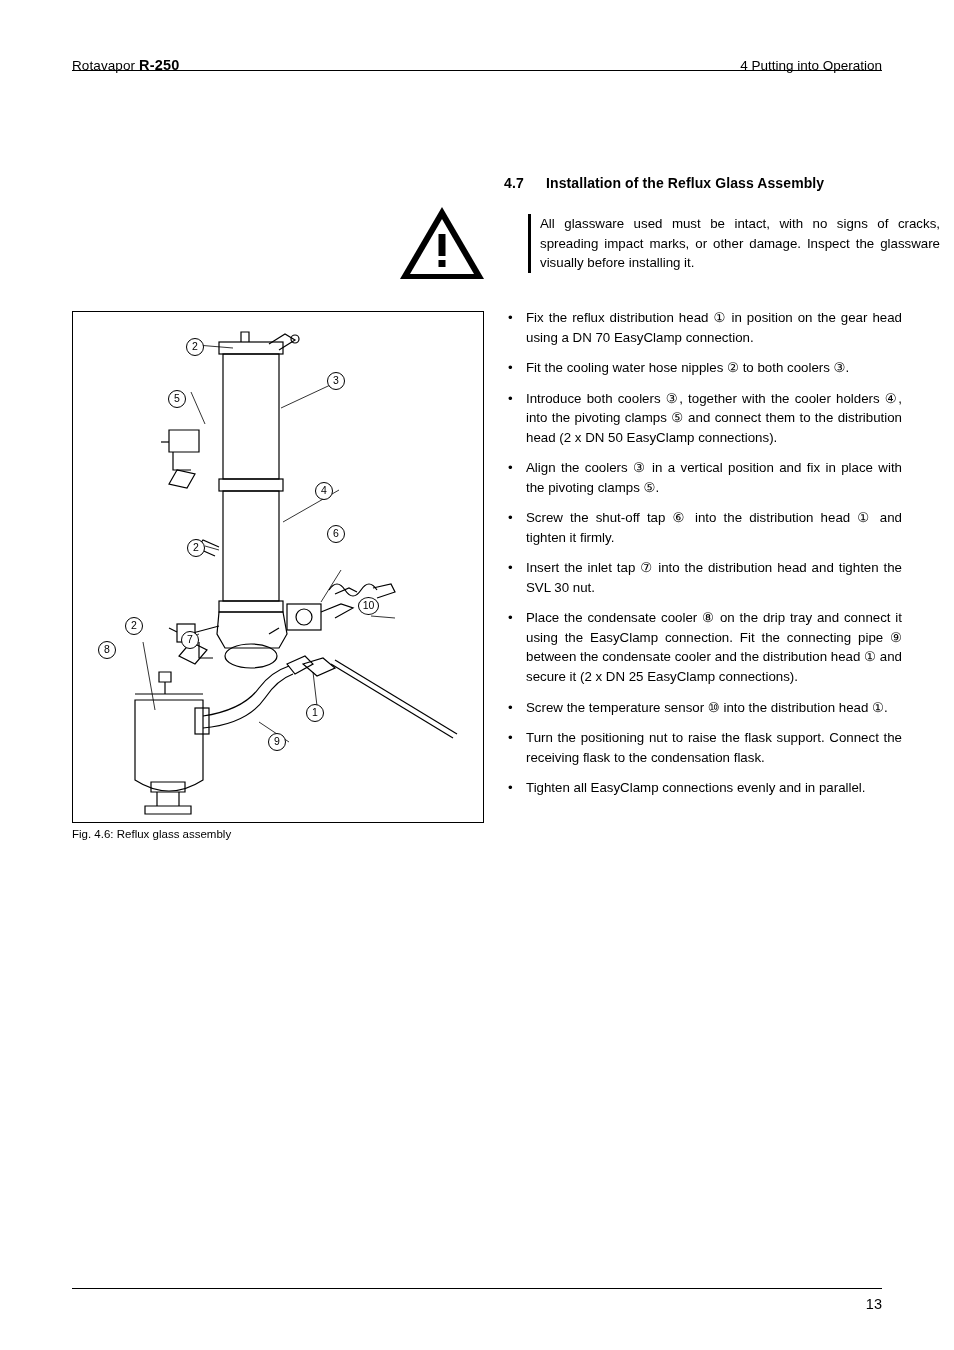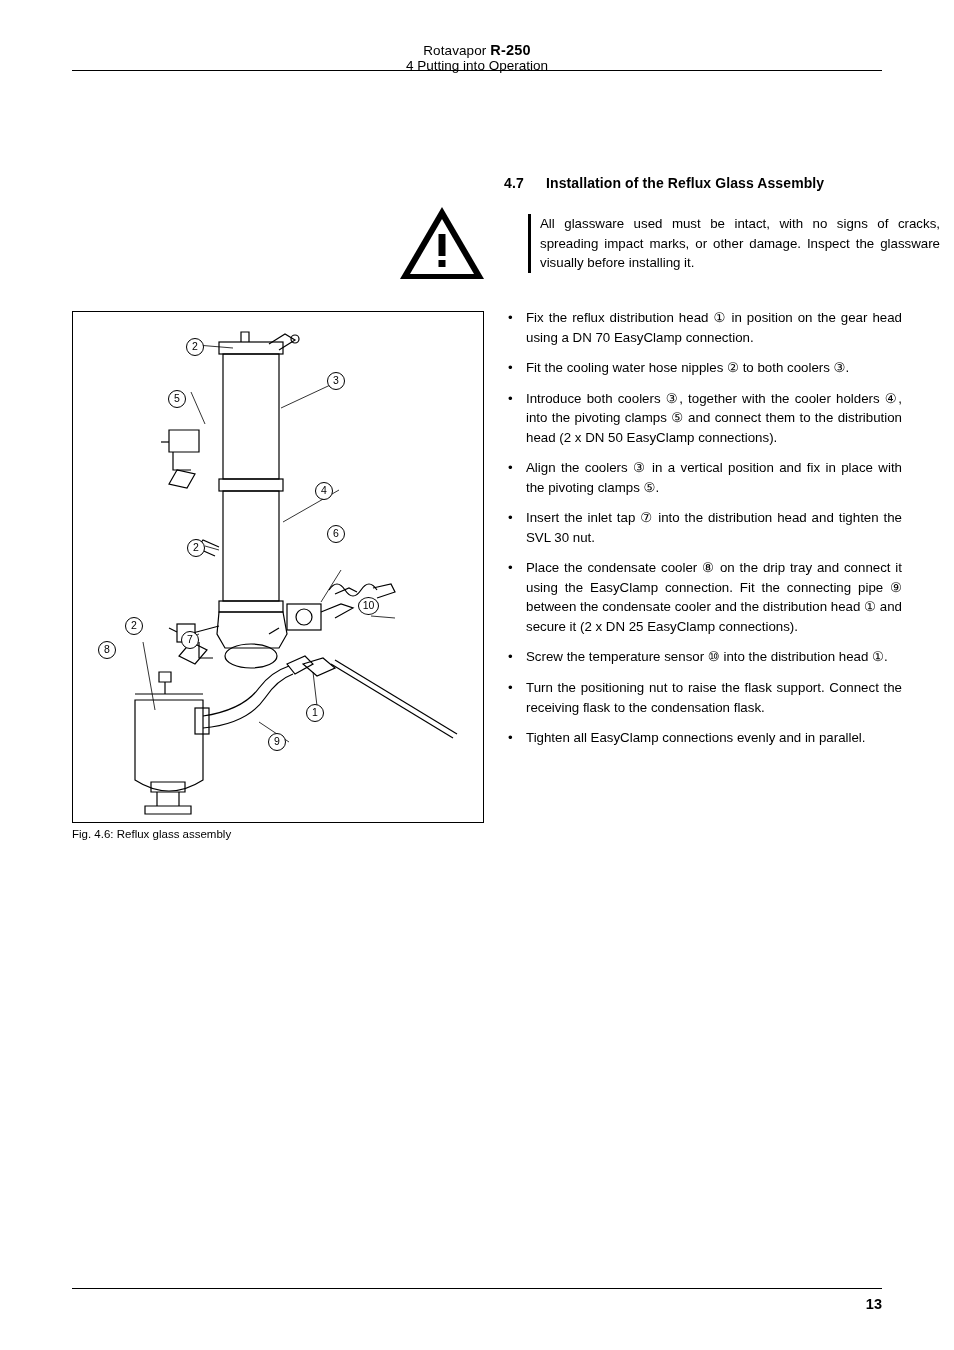--- a/index.html
+++ b/index.html
@@ -18,27 +18,26 @@
   .page {
     position: relative;
     width: 954px;
     height: 1350px;
   }
 
   
   .header {
     position: absolute;
     left: 72px;
-    top: 42px;
+    top: 57px;
     width: 810px;
     display: flex;
     justify-content: space-between;
     align-items: center;
     font-size: 13.5px;
-    flex-direction: column;
   }
   .header-left { letter-spacing: 0.1px; }
   .header-left .model {
     font-weight: bold;
     font-size: 14.5px;
     letter-spacing: 0.2px;
   }
   .header-right { font-size: 13.5px; }
   .header-rule {
     position: absolute;
@@ -144,21 +143,21 @@
     top: 1288px;
     width: 810px;
     height: 1px;
     background: #000000;
   }
   .page-number {
     position: absolute;
     right: 72px;
     top: 1296px;
     font-size: 14.5px;
-    font-weight: bold;
+    font-weight: normal;
   }
 </style>
 </head>
 <body>
 
 <div class="page">
 
   <div class="header">
     <div class="header-left">
       <span>Rotavapor </span><span class="model">R-250</span>
@@ -180,20 +179,21 @@
     </svg>
   </div>
 
   <div class="warning-note">All glassware used must be intact, with no signs of cracks, spreading impact marks, or other damage. Inspect the glassware visually before installing it.</div>
 
   <div class="bullets">
     <div class="bullet">Fix the reflux distribution head ① in position on the gear head using a DN 70 EasyClamp connection.</div>
     <div class="bullet">Fit the cooling water hose nipples ② to both coolers ③.</div>
     <div class="bullet">Introduce both coolers ③, together with the cooler holders ④, into the pivoting clamps ⑤ and connect them to the distribution head (2 x DN 50 EasyClamp connections).</div>
     <div class="bullet">Align the coolers ③ in a vertical position and fix in place with the pivoting clamps ⑤.</div>
+    <div class="bullet">Screw the shut-off tap ⑥ into the distribution head ① and tighten it firmly.</div>
     <div class="bullet">Insert the inlet tap ⑦ into the distribution head and tighten the SVL 30 nut.</div>
     <div class="bullet">Place the condensate cooler ⑧ on the drip tray and connect it using the EasyClamp connection. Fit the connecting pipe ⑨ between the condensate cooler and the distribution head ① and secure it (2 x DN 25 EasyClamp connections).</div>
     <div class="bullet">Screw the temperature sensor ⑩ into the distribution head ①.</div>
     <div class="bullet">Turn the positioning nut to raise the flask support. Connect the receiving flask to the condensation flask.</div>
     <div class="bullet">Tighten all EasyClamp connections evenly and in parallel.</div>
   </div>
 
   <div class="figure-box">
     <svg width="408" height="508" viewBox="0 0 408 508">
       <g fill="none" stroke="#000000" stroke-width="1.2">

